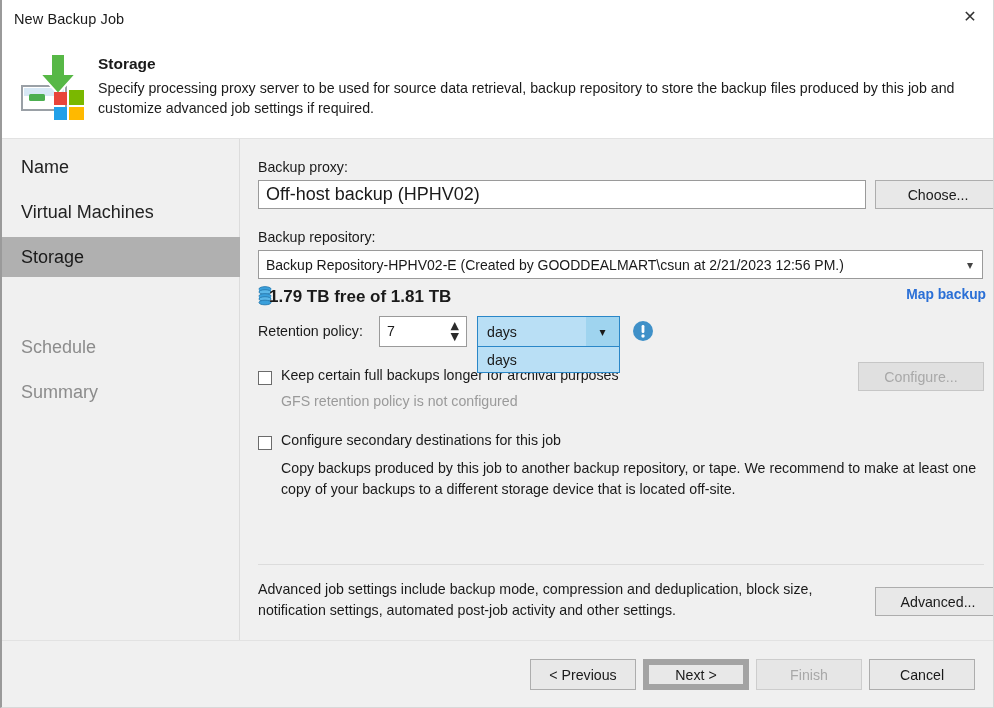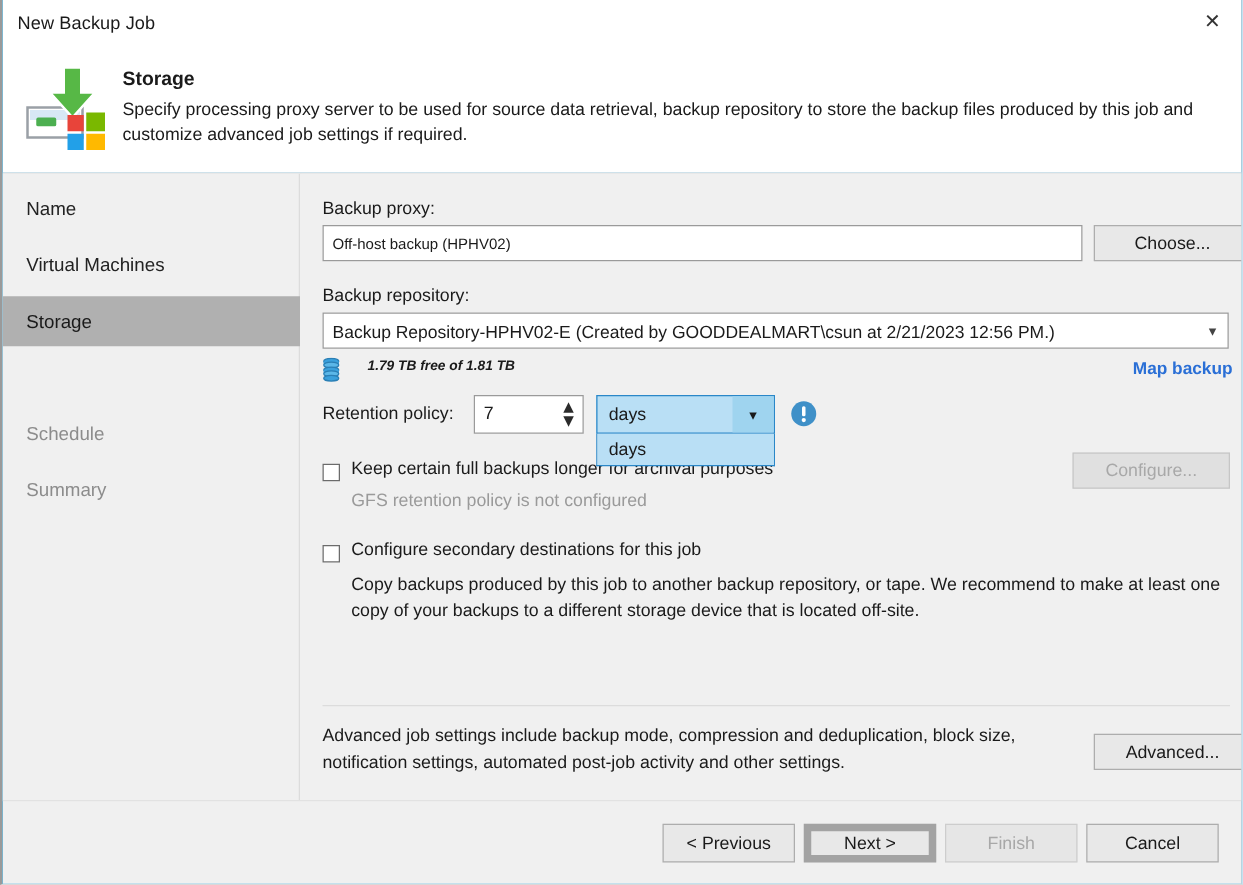--- a/index.html
+++ b/index.html
@@ -64,21 +64,21 @@
   }
   #sidebar {
     position: absolute; left: 0; top: 0; width: 238px; height: 100%;
     background: #f0f0f0;
     border-right: 1px solid #dcdcdc;
   }
   .nav-item {
     position: absolute; left: 0; width: 238px; height: 40px;
     display: flex; align-items: center;
     padding-left: 19px;
-    font-size: 15px; color: #222;
+    font-size: 18px; color: #222;
     cursor: pointer;
     text-align: right;
   }
   .nav-item.dim { color: #8c8c8c; }
   .nav-item.selected { background: #b0b0b0; color: #1a1a1a; }
 
   #content {
     position: absolute; left: 239px; top: 0; right: 0; height: 100%;
     background: #f0f0f0;
   }
@@ -88,21 +88,21 @@
   }
 
   
   #proxy-input {
     position: absolute; left: 17px; top: 41px;
     width: 608px; height: 29px;
     background: #ffffff;
     border: 1px solid #9a9a9a;
     padding: 8px 7px;
     display: flex; align-items: center;
-    font-size: 12px; color: #1a1a1a;
+    font-size: 18px; color: #1a1a1a;
   }
   .btn {
     position: absolute;
     background: #e8e8e8;
     border: 1px solid #adadad;
     display: flex; align-items: center; justify-content: center;
     font-size: 14.2px; color: #1a1a1a;
     cursor: pointer;
   }
   .btn.disabled { color: #a8a8a8; background: #e0e0e0; border-color: #c6c6c6; cursor: default; }
@@ -119,21 +119,21 @@
     font-size: 14px; color: #1a1a1a;
     cursor: pointer;
   }
   #repo-combo .caret {
     position: absolute; right: 9px; top: 50%; transform: translateY(-50%);
     font-size: 12px; color: #444;
   }
 
   
   #free-icon { position: absolute; left: 17px; top: 147px; width: 14px; height: 20px; }
-  #free-text { left: 53px; top: 148px; font-weight: bold; font-size: 11px; font-style: italic; }
+  #free-text { left: 28px; top: 148px; font-weight: bold; font-size: 17px; }
   #map-backup {
     position: absolute; right: 10px; top: 148px;
     font-size: 13.8px; color: #2a6fd6; cursor: pointer; font-weight: bold;
   }
 
   
   #retention-lbl { left: 17px; top: 184px; }
   #spin {
     position: absolute; left: 138px; top: 177px;
     width: 88px; height: 31px;

